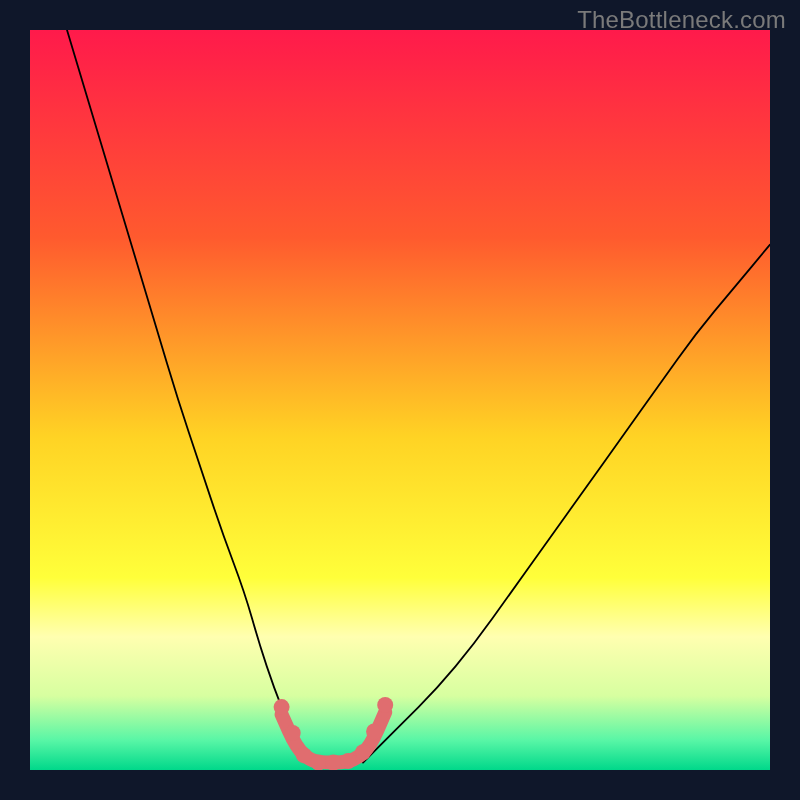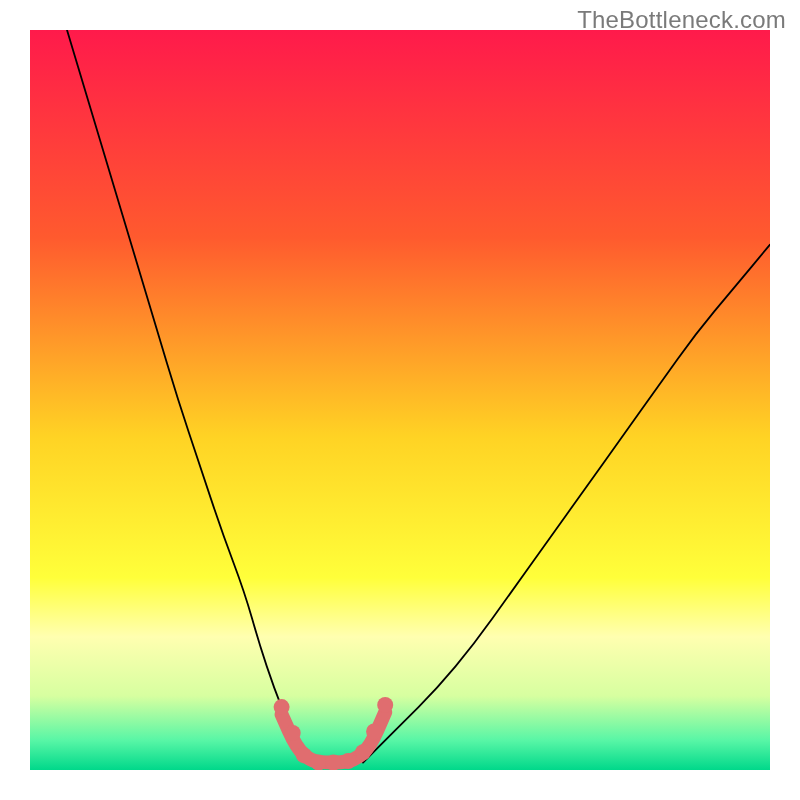--- a/index.html
+++ b/index.html
@@ -8,21 +8,21 @@
     width: 800px;
     height: 800px;
     background: #000;
     font-family: Arial, Helvetica, sans-serif;
     overflow: hidden;
   }
   .frame {
     position: relative;
     width: 800px;
     height: 800px;
-    background: #ffffff;
+    background: #0f172a;
   }
   .watermark {
     position: absolute;
     top: 6px;
     right: 14px;
     color: #7a7a7a;
     font-size: 24px;
     font-weight: 500;
     letter-spacing: 0.2px;
     z-index: 10;

